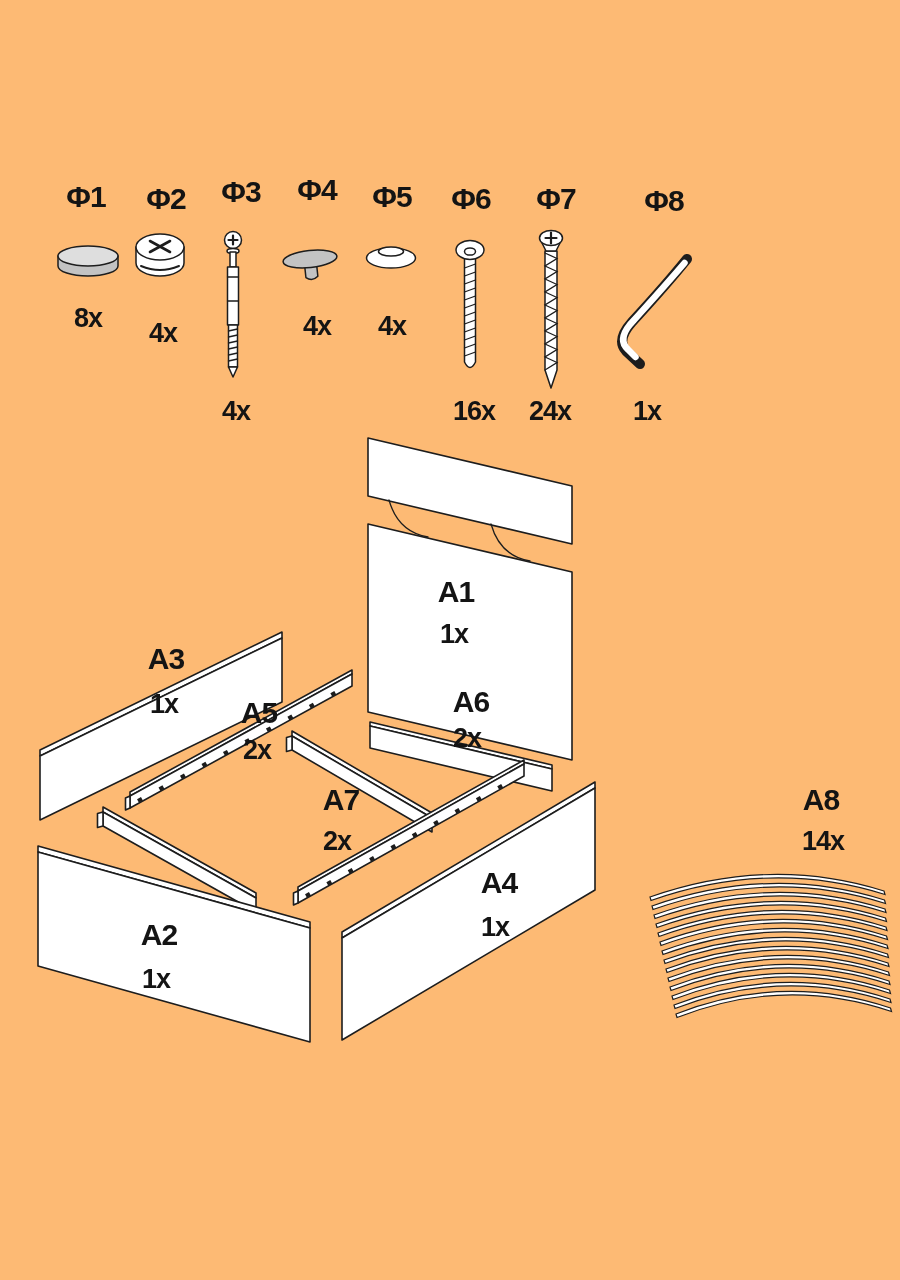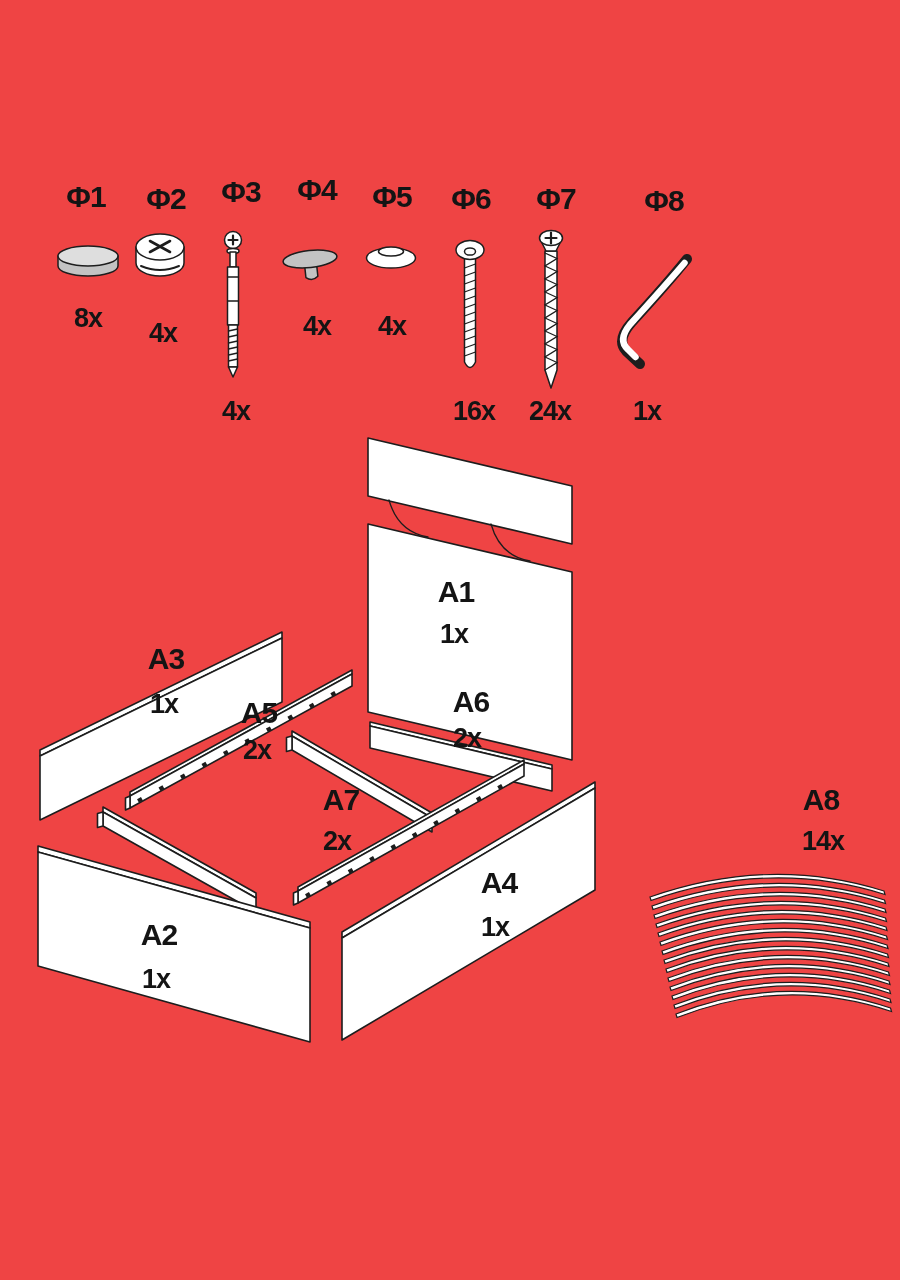--- a/index.html
+++ b/index.html
@@ -1,16 +1,16 @@
 <!DOCTYPE html>
 <html><head>
 <meta charset="utf-8">
 <style>
   html,body{margin:0;padding:0;background:#ffffff;}
-  .canvas{position:relative;width:900px;height:1280px;background:#ef4444;overflow:hidden;font-family:"Liberation Sans",sans-serif;}
+  .canvas{position:relative;width:900px;height:1280px;background:#fdba74;overflow:hidden;font-family:"Liberation Sans",sans-serif;}
   svg{display:block;}
   .ln{fill:#ffffff;stroke:#1d1d1d;stroke-width:1.5;stroke-linejoin:round;}
   .ln-thin{fill:none;stroke:#1d1d1d;stroke-width:1.3;stroke-linecap:round;}
   .fill-gray{fill:#c3c3c3;}
   .fill-light{fill:#dedede;}
   .face{fill:#ffffff;stroke:#1d1d1d;stroke-width:1.6;stroke-linejoin:round;}
   .slat{fill:#ffffff;stroke:#1d1d1d;stroke-width:1.2;}
   .notch{stroke:#1d1d1d;stroke-width:4;stroke-dasharray:4.5 20;fill:none;}
   text.pid{font-family:"Liberation Sans",sans-serif;font-weight:bold;font-size:30px;fill:#141414;text-anchor:middle;letter-spacing:-1px;}
   text.pqty{font-family:"Liberation Sans",sans-serif;font-weight:bold;font-size:27px;fill:#141414;text-anchor:middle;letter-spacing:-1px;}

